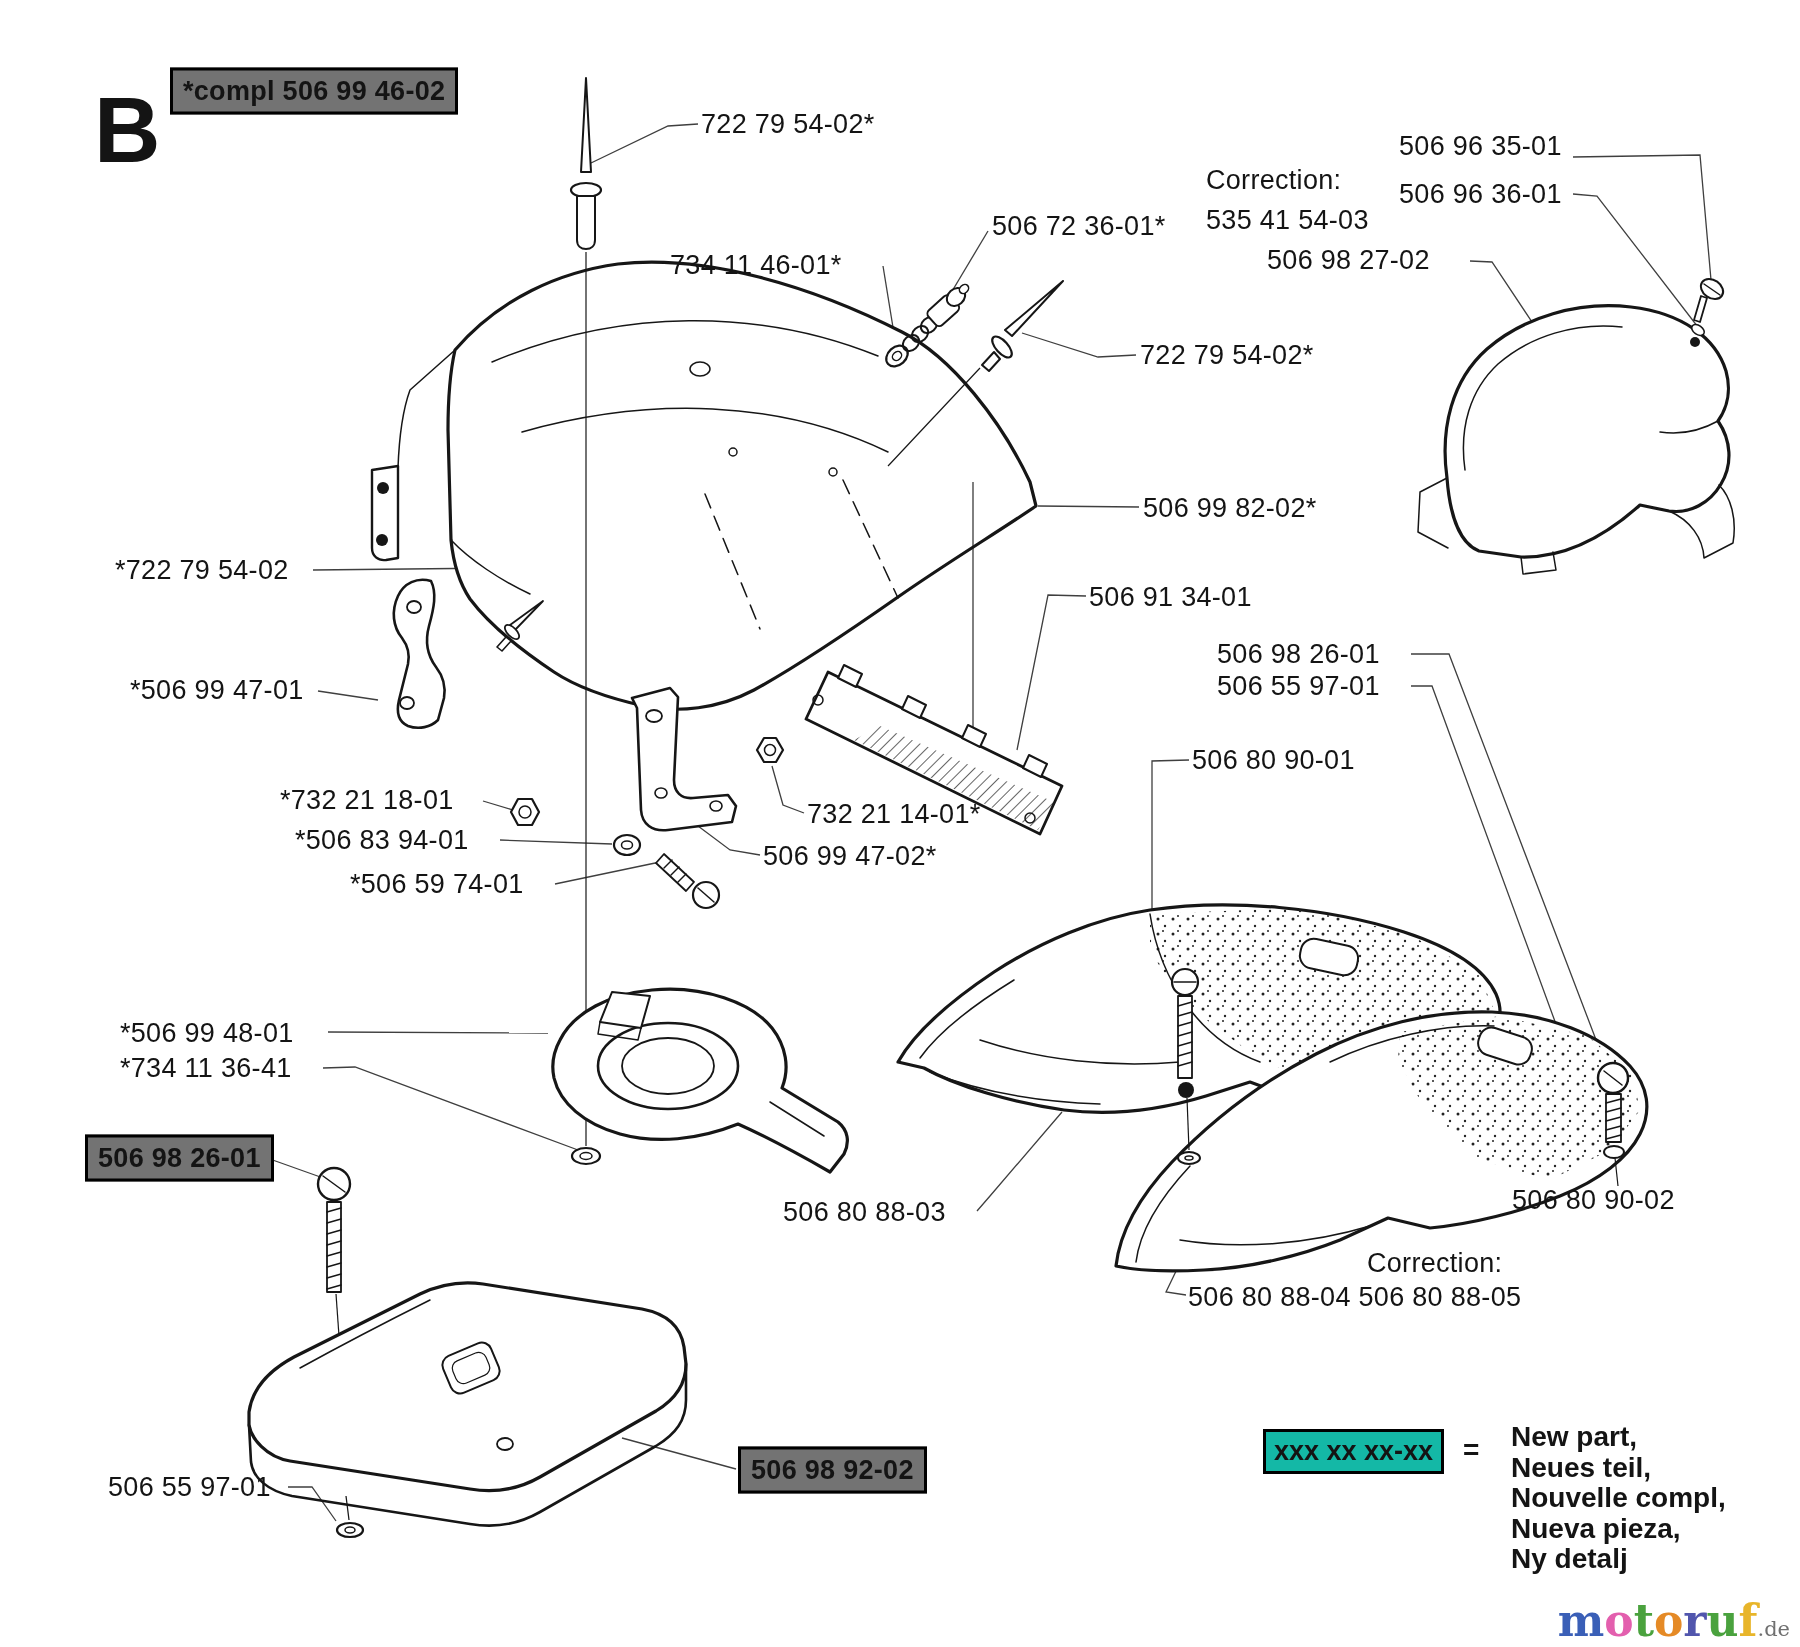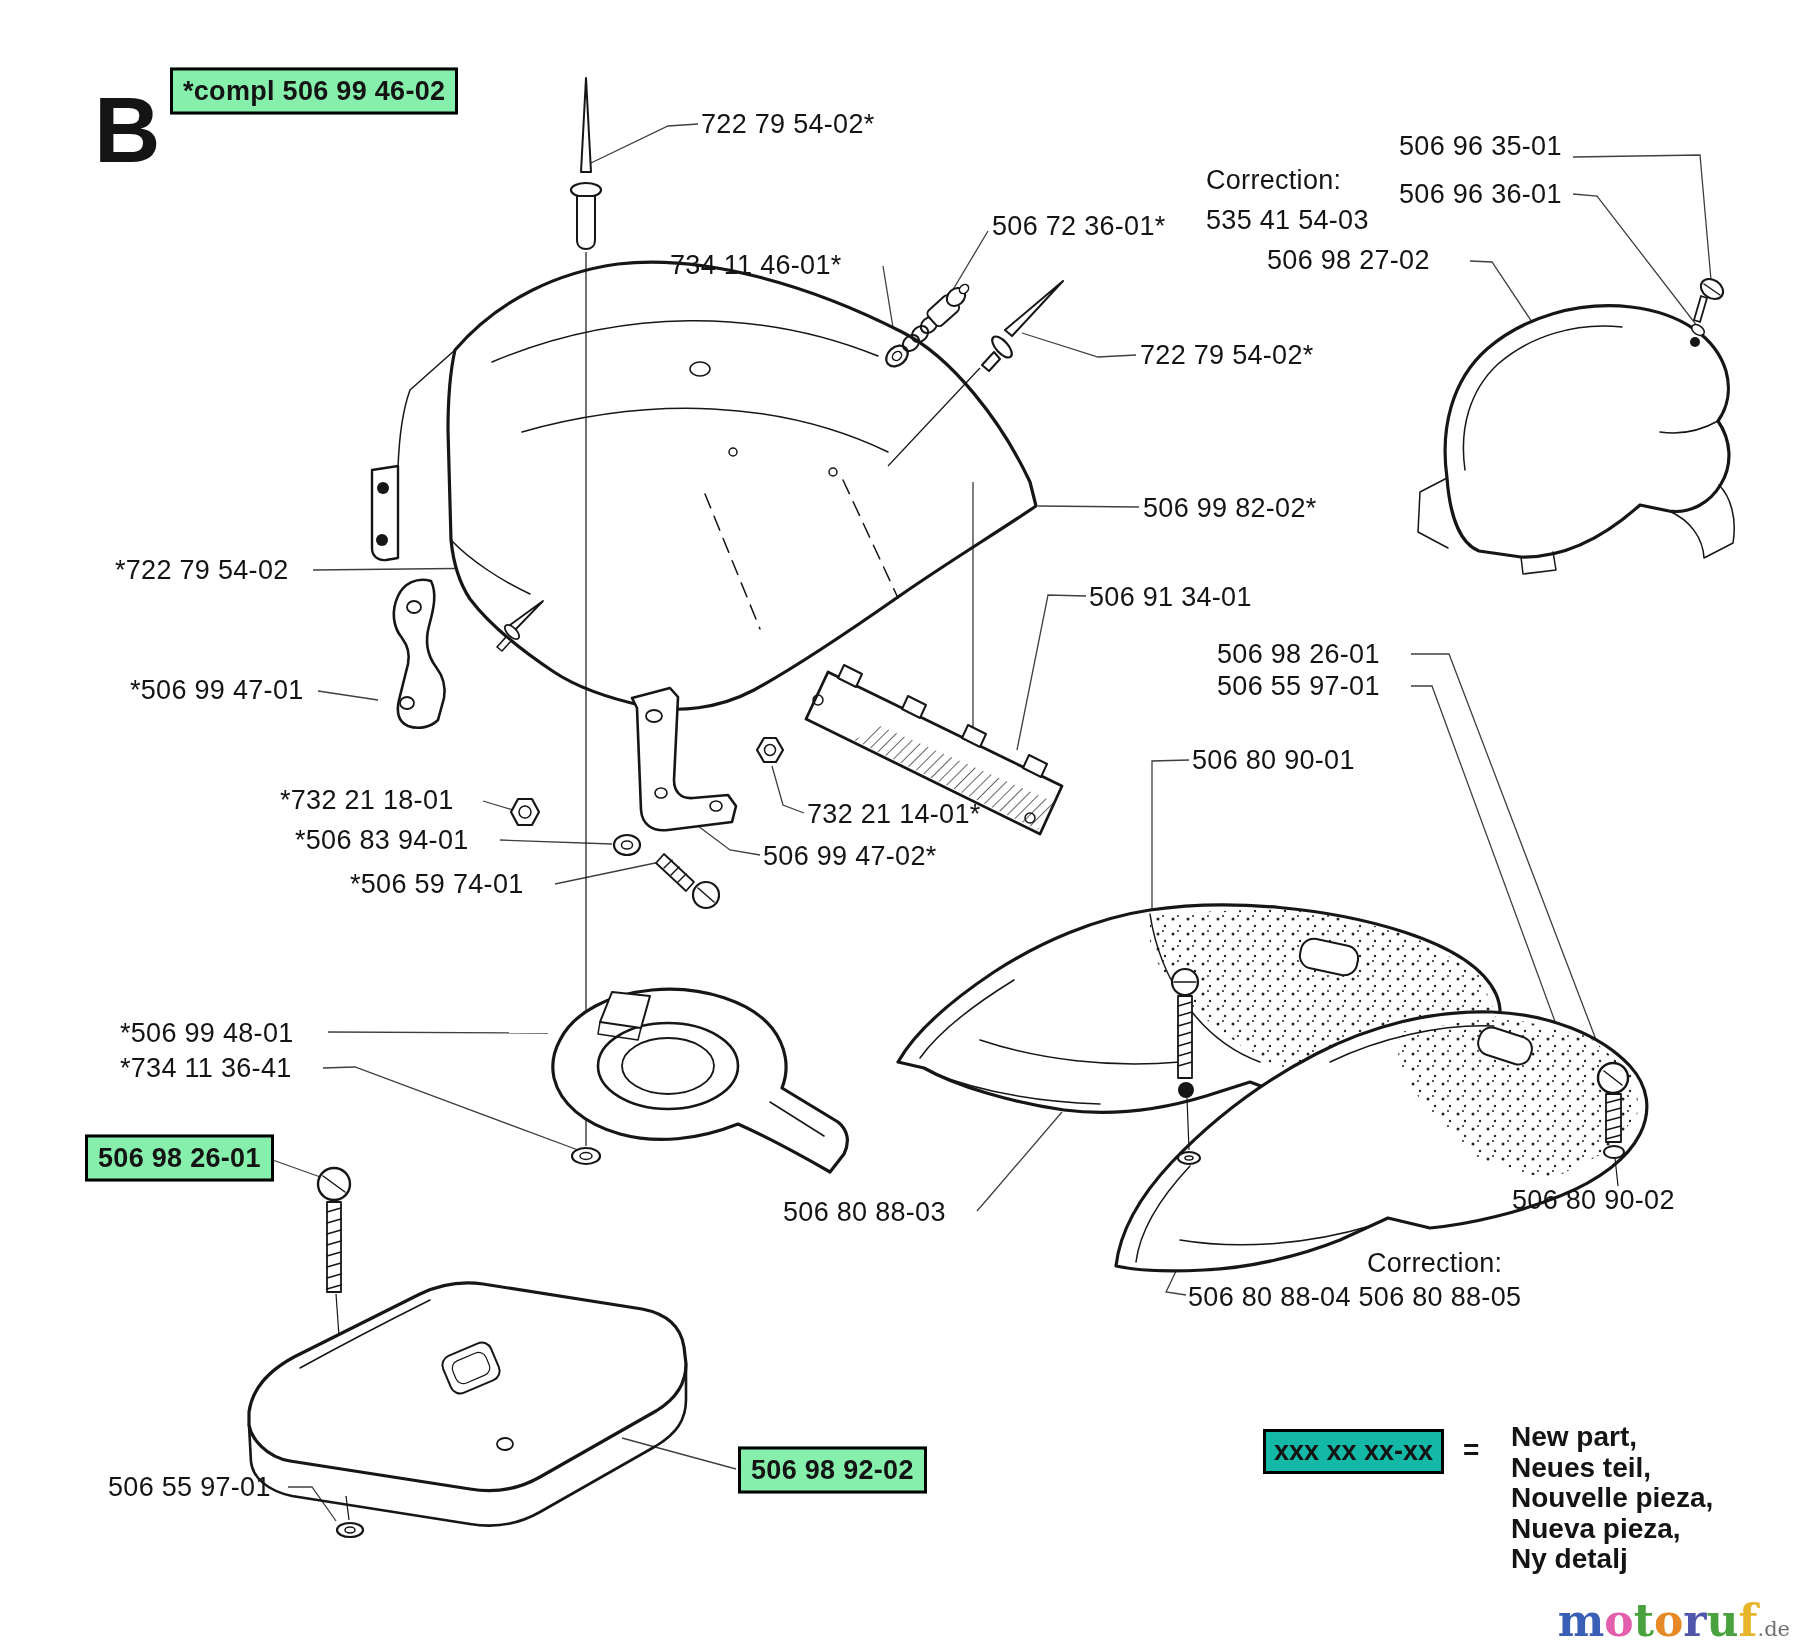--- a/index.html
+++ b/index.html
@@ -5,21 +5,21 @@
   html,body{margin:0;padding:0;background:#fff;}
   #stage{position:relative;width:1800px;height:1647px;background:#fff;overflow:hidden;
          font-family:"Liberation Sans",sans-serif;color:#141414;}
   #diagram-svg{position:absolute;left:0;top:0;width:1800px;height:1647px;}
   .o{fill:#fff;stroke:#161616;stroke-width:3.2;stroke-linejoin:round;stroke-linecap:round;}
   .i{fill:none;stroke:#161616;stroke-width:1.5;stroke-linejoin:round;stroke-linecap:round;}
   .ld{fill:none;stroke:#3f3f3f;stroke-width:1.3;}
   .dsh{stroke-dasharray:15 9;}
   .lbl{position:absolute;transform:translateY(-50%);font-size:27px;letter-spacing:.3px;
        white-space:nowrap;color:#141414;}
-  .lbl.boxed{border:3px solid #000;padding:5px 10px;font-weight:bold;background:#86efac;}
+  .lbl.boxed{border:3px solid #000;padding:5px 10px;font-weight:bold;background:#737373;}
   #section-letter{position:absolute;left:94px;top:84px;font-size:92px;font-weight:bold;line-height:1;}
   #legend{position:absolute;left:1263px;top:1422px;}
   #legend-box{position:absolute;left:0;top:7px;border:3px solid #000;padding:4px 8px;
               font-size:27px;font-weight:bold;white-space:nowrap;background:#14b8a6;}
   #legend-eq{position:absolute;left:200px;top:12px;font-size:28px;font-weight:bold;}
   #legend-meanings{position:absolute;left:248px;top:0;font-size:28px;font-weight:bold;line-height:30.5px;white-space:nowrap;}
   #watermark{position:absolute;right:10px;bottom:4px;font-family:"DejaVu Serif","Liberation Serif",serif;
              font-weight:bold;font-size:44px;line-height:1;}
   #watermark .suf{font-size:21px;font-weight:normal;}
 </style>
@@ -312,21 +312,21 @@
       <div class="lbl" style="left: 1188px; top: 1297px;">506 80 88-04 506 80 88-05</div>
       <div class="lbl" style="left: 108px; top: 1487px;">506 55 97-01</div>
     </div>
 
   <div id="legend">
     <div id="legend-box">xxx xx xx-xx</div>
     <div id="legend-eq">=</div>
     <div id="legend-meanings">
         <div>New part,</div>
         <div>Neues teil,</div>
-        <div>Nouvelle pieza,</div>
+        <div>Nouvelle compl,</div>
         <div>Nueva pieza,</div>
         <div>Ny detalj</div>
       </div>
   </div>
 
   <div id="watermark"><span style="color: rgb(58, 95, 183);">m</span><span style="color: rgb(227, 95, 174);">o</span><span style="color: rgb(74, 162, 62);">t</span><span style="color: rgb(229, 138, 38);">o</span><span style="color: rgb(81, 86, 173);">r</span><span style="color: rgb(74, 162, 62);">u</span><span style="color: rgb(232, 181, 42);">f</span><span class="suf" style="color: rgb(112, 112, 112);">.de</span></div>
 
 </div>
 
 </body></html>

